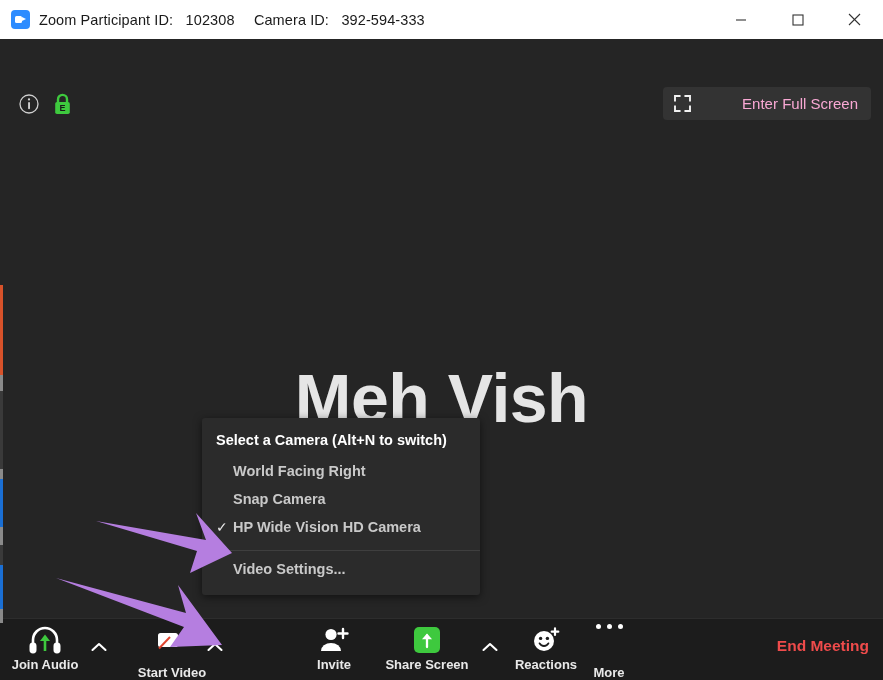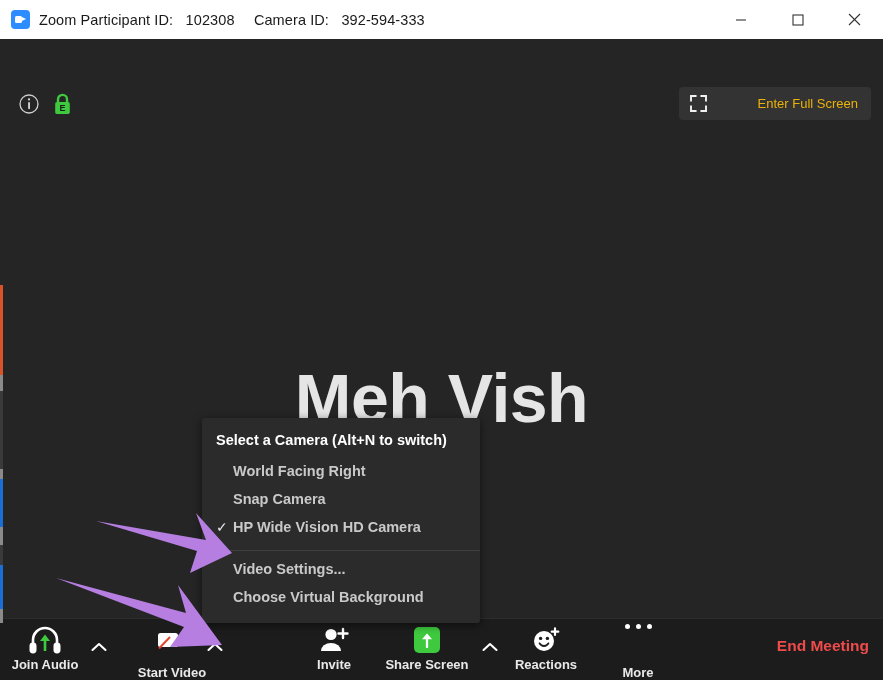--- a/index.html
+++ b/index.html
@@ -125,22 +125,22 @@
     right: 12px; top: 48px;
     height: 33px;
     background: #333333;
     border-radius: 4px;
     display: flex;
     align-items: center;
     padding: 0 13px 0 11px;
     gap: 9px;
   }
   .fs-label {
-    font-size: 13px;
-    color: #eab308;
+    font-size: 15px;
+    color: #f9a8d4;
     white-space: nowrap;
     margin-left: 42px;
   }
 
   .participant-name {
     position: absolute;
     left: 0; right: 0;
     top: 316px;
     text-align: center;
     font-size: 68px;
@@ -369,24 +369,20 @@
       <span class="cam-item-label">HP Wide Vision HD Camera</span>
     </div>
 
     <div class="cam-sep"></div>
 
     <div class="cam-menu-bottom">
       <div class="cam-item">
         <span class="cam-check"></span>
         <span class="cam-item-label">Video Settings...</span>
       </div>
-      <div class="cam-item">
-        <span class="cam-check"></span>
-        <span class="cam-item-label">Choose Virtual Background</span>
-      </div>
     </div>
   </div>
 
   <svg class="arrows" viewBox="0 0 883 680">
 
     <path d="M96 521 L206 540 L196 513 L232 553 L190 573 L197 551 Z" fill="#b57ee0"></path>
 
     <path d="M56 578 L186 613 L178 585 L222 645 L170 647 L184 627 Z" fill="#b57ee0"></path>
   </svg>
 
@@ -460,21 +456,21 @@
           <circle cx="13" cy="14" r="10" fill="#ffffff"></circle>
           <circle cx="9.6" cy="11.4" r="1.7" fill="#1c1c1c"></circle>
           <circle cx="16.4" cy="11.4" r="1.7" fill="#1c1c1c"></circle>
           <path d="M8.6 16.4 A5 5 0 0 0 17.4 16.4" fill="none" stroke="#1c1c1c" stroke-width="1.9" stroke-linecap="round"></path>
           <path d="M24 1.4 V8 M20.7 4.7 H27.3" stroke="#ffffff" stroke-width="2.2" stroke-linecap="round"></path>
         </svg>
       </div>
       <div class="tb-label">Reactions</div>
     </div>
 
-    <div class="tb-item" style="left:592px; width:92px;gap:36px;">
+    <div class="tb-item" style="left:563px; width:92px;gap:36px;">
       <div class="tb-icon">
         <div class="dots">
           <span class="dot"></span>
             <span class="dot"></span>
             <span class="dot"></span>
         </div>
       </div>
       <div class="tb-label">More</div>
     </div>
 

